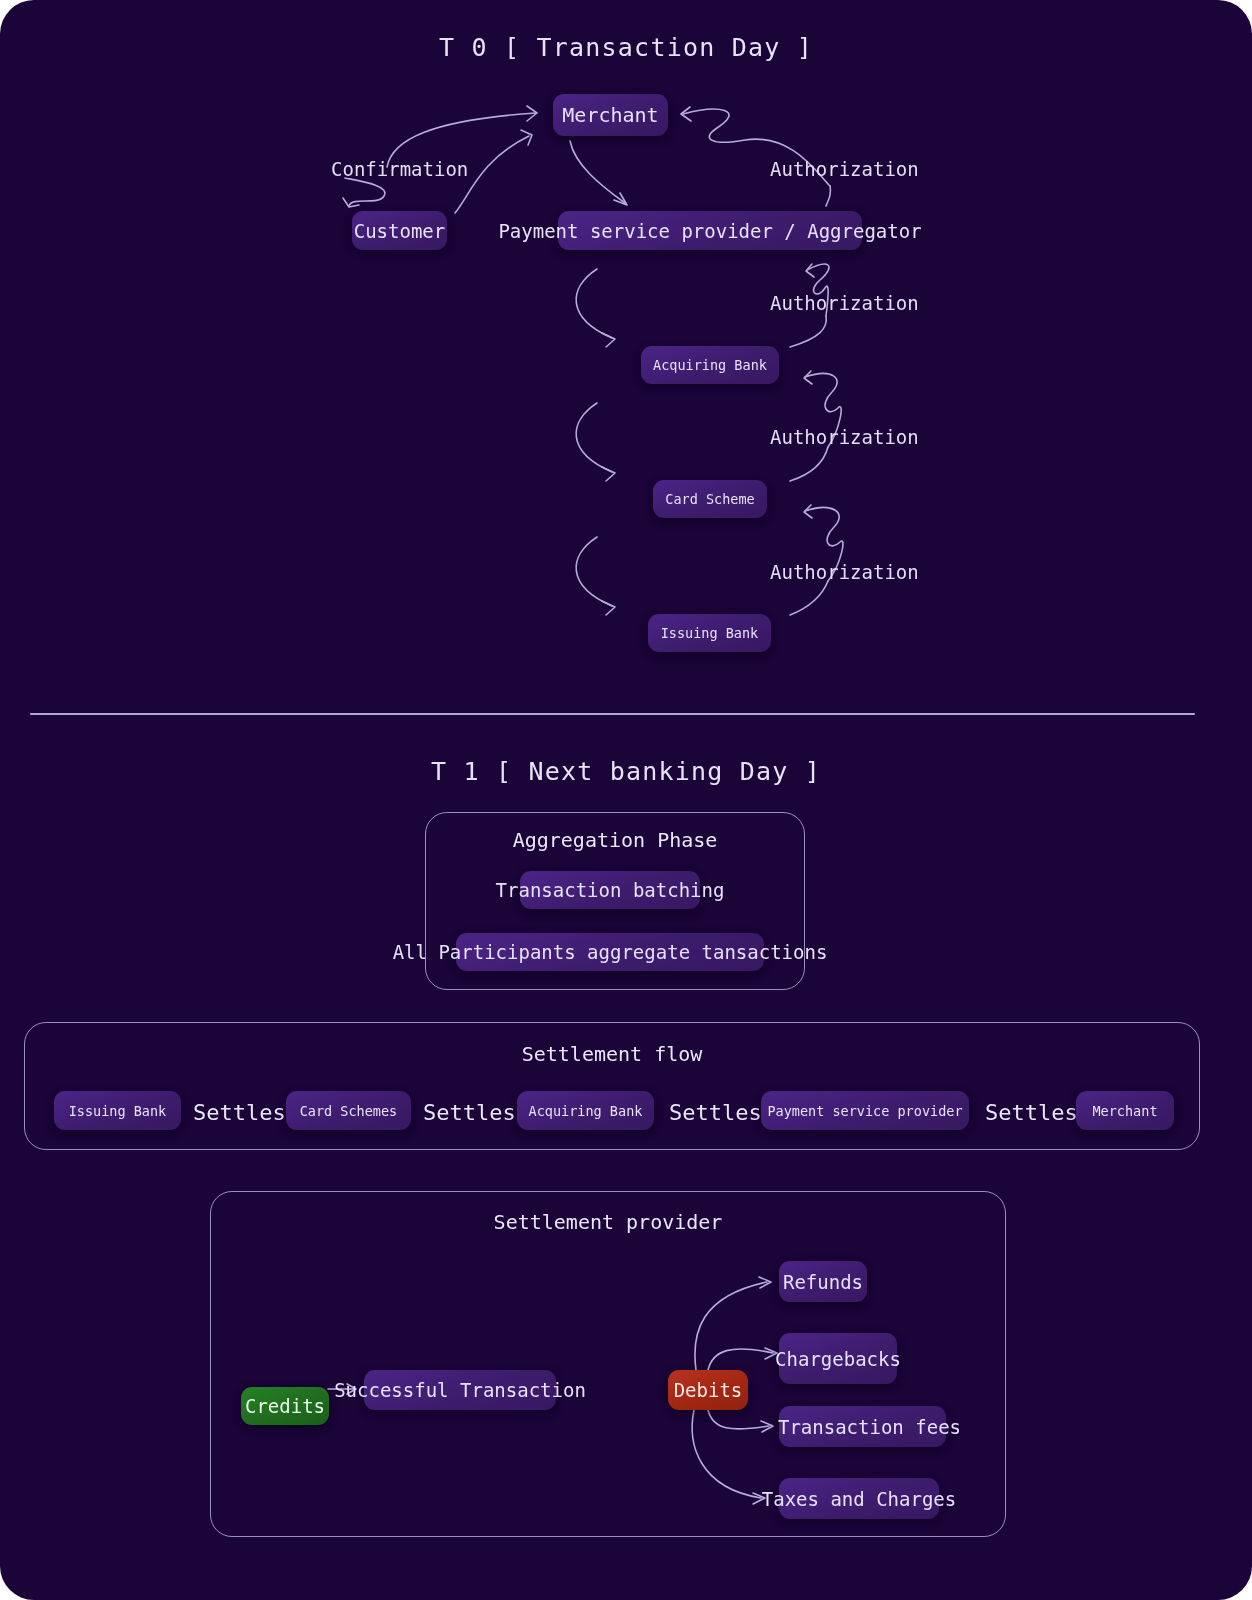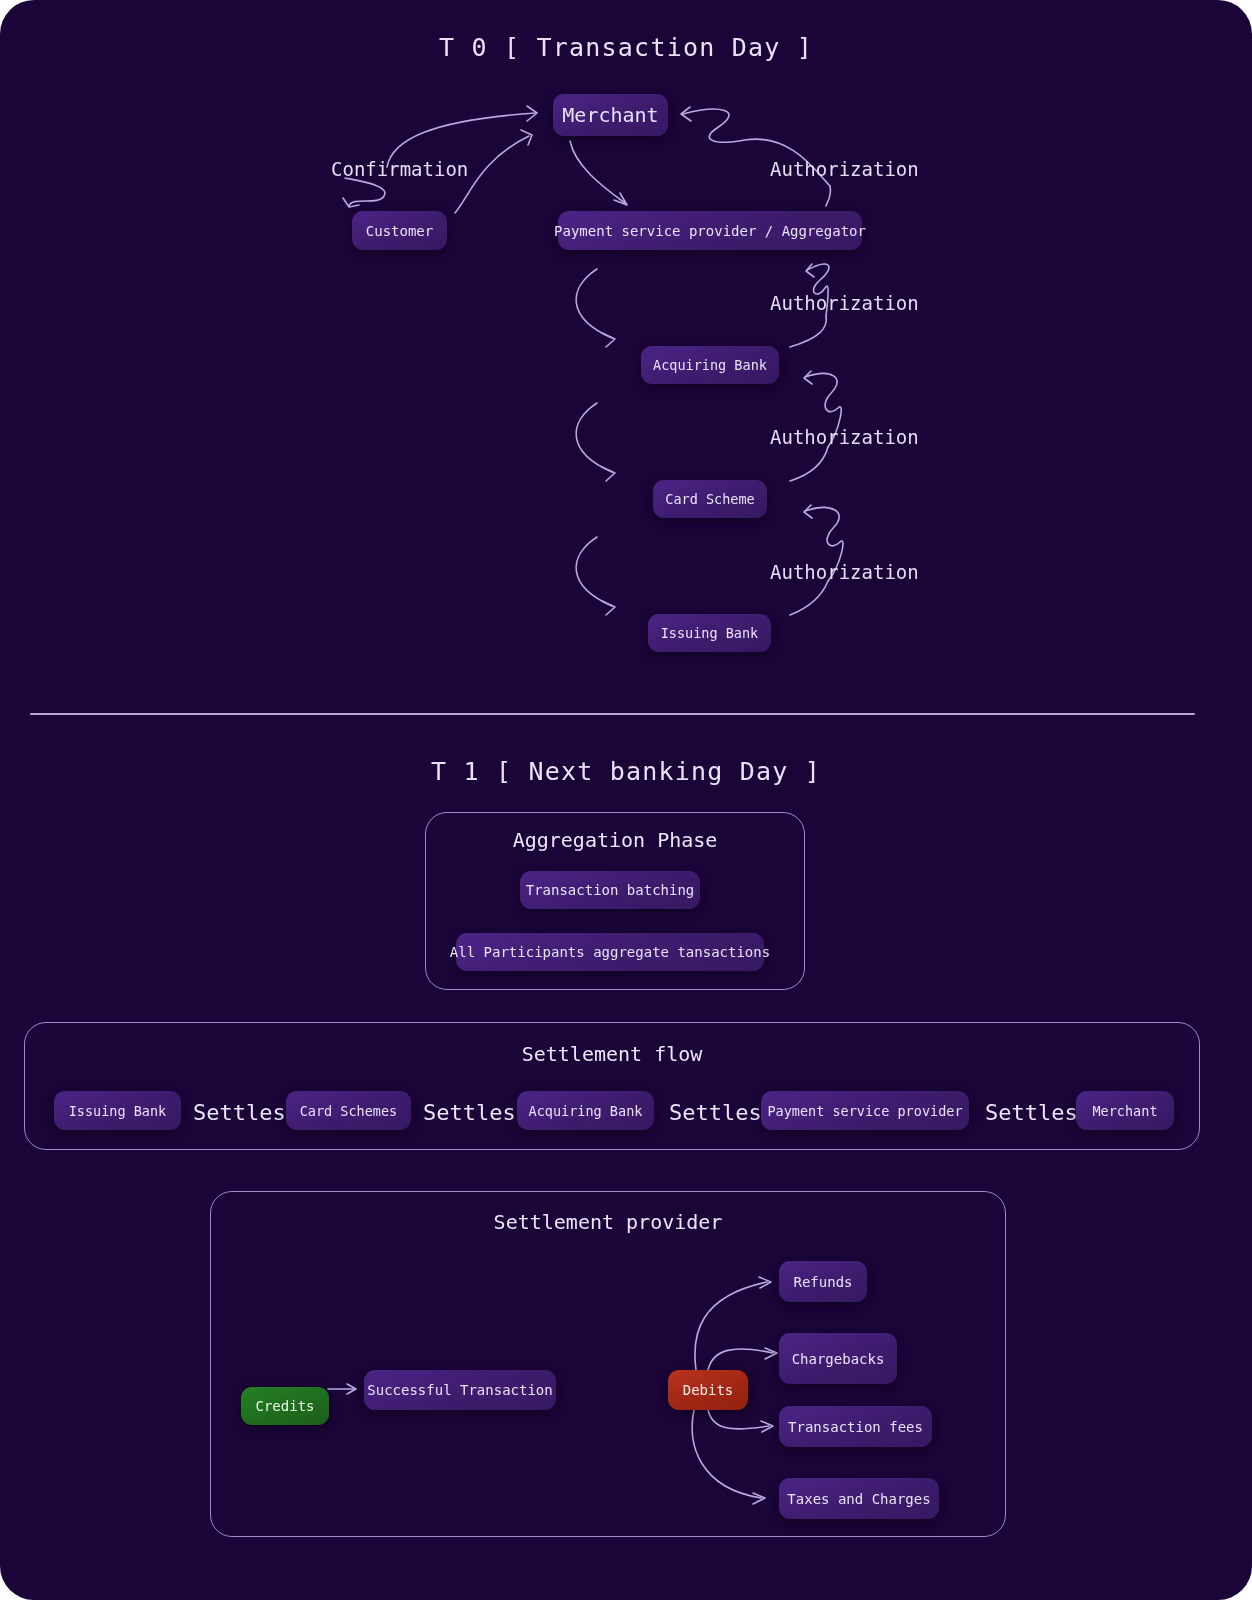--- a/index.html
+++ b/index.html
@@ -29,21 +29,21 @@
     position:absolute;
     display:flex;align-items:center;justify-content:center;
     border-radius:11px;
     color:#e8e1fb;
     background:linear-gradient(160deg,#4b2487 0%,#3d1c6d 55%,#371862 100%);
     box-shadow:0 3px 10px rgba(0,0,0,.38);
     white-space:nowrap;
     font-family:"DejaVu Sans Mono","Liberation Mono",monospace;
   }
   .node.lg{font-size:20px;}
-  .node.md{font-size:14px;}
+  .node.md{font-size:19px;}
   .node.sm{font-size:13.5px;}
   .node.green{background:linear-gradient(160deg,#268024 0%,#1f6b1e 60%,#1b5e1b 100%);color:#eafbe9;}
   .node.red{background:linear-gradient(160deg,#b8331e 0%,#9f2613 60%,#92220f 100%);color:#fdeae6;}
   
   .edge-label{
     position:absolute;
     color:#e4ddf5;
     font-size:19px;
     white-space:nowrap;
     font-family:"DejaVu Sans Mono","Liberation Mono",monospace;
@@ -185,17 +185,17 @@
       <path class="arh" d="M542,301 L554,306 L542,312"></path>
     </svg>
 
     <div class="node md green" style="left:30px;top:179px;width:88px;height:38px;margin-top:16px;">Credits</div>
     <div class="node md" style="left:153px;top:178px;width:192px;height:40px;">Successful Transaction</div>
 
     <div class="node md red" style="left:457px;top:178px;width:80px;height:40px;">Debits</div>
 
     <div class="node md" style="left:568px;top:69px;width:88px;height:41px;">Refunds</div>
     <div class="node md" style="left:568px;top:141px;width:118px;height:51px;">Chargebacks</div>
-    <div class="node md" style="left:568px;top:214px;width:153px;height:41px;">Transaction fees</div>
+    <div class="node md" style="left:568px;top:214px;width:153px;height:41px;padding-left:14px;">Transaction fees</div>
     <div class="node md" style="left:568px;top:286px;width:160px;height:41px;">Taxes and Charges</div>
   </div>
 
 </div>
 
 </body></html>

